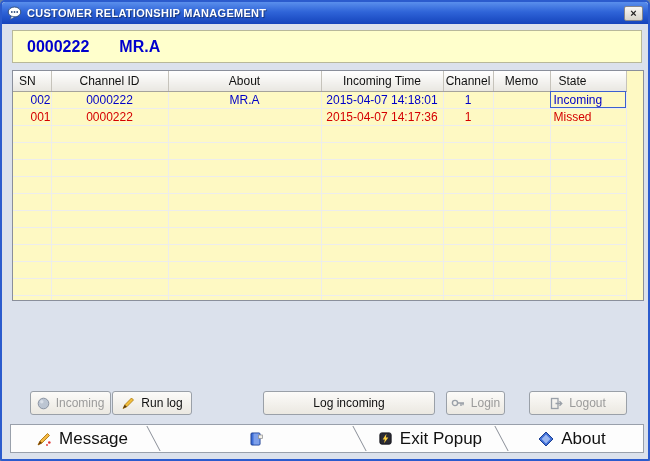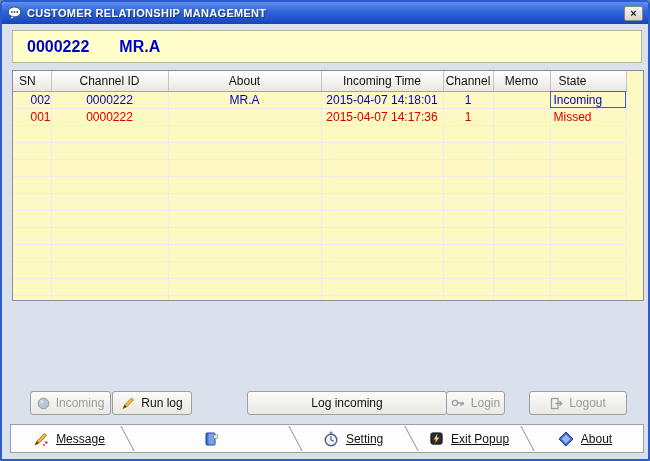--- a/index.html
+++ b/index.html
@@ -54,33 +54,33 @@
 
   
   .btn-row button { position:absolute; height:24px; border:1px solid #9aa0a8;
                     background:linear-gradient(#fcfbf9,#ebe8e1); border-radius:3px;
                     font-size:12px; color:#111; display:flex; align-items:center;
                     justify-content:center; gap:6px; cursor:pointer;
                     font-family:"Liberation Sans", sans-serif; }
   .btn-row button.disabled { color:#9b9b9b; }
   .btn-incoming { left:28px;  top:389px; width:81px; }
   .btn-runlog   { left:110px; top:389px; width:80px; }
-  .btn-logincoming { left:245px; top:389px; width:200px; }
+  .btn-logincoming { left:261px; top:389px; width:172px; }
   .btn-login    { left:444px; top:389px; width:59px; }
   .btn-logout   { left:527px; top:389px; width:98px; }
 
   
   .tabbar { position:absolute; left:8px; top:422px; width:634px; height:29px;
             background:#fdfdfd; border:1px solid #99a0ab; display:flex; align-items:stretch; }
   .tab { flex:1; display:flex; align-items:center; justify-content:center; gap:7px;
          position:relative; cursor:pointer; color:#111; }
   .tab-wide { flex:1.45; }
   .tab + .tab::before { content:""; position:absolute; left:0; top:1px; bottom:1px; width:0;
                         border-left:1px solid #8a8f98; transform:skewX(28deg); }
-  .tab-label { font-size:12px;text-decoration:underline; }
+  .tab-label { font-size:17px; }
   .ic, .tab-ic { display:inline-flex; align-items:center; }
 </style>
 </head>
 <body>
 
 <div class="window">
 
   <div class="titlebar">
     <span class="ic">
       <svg width="15" height="14" viewBox="0 0 15 14">
@@ -347,31 +347,20 @@
       <span class="tab-ic">
         <svg width="16" height="16" viewBox="0 0 16 16">
             <rect x="3" y="2" width="9" height="12" rx="1" fill="#3f6fd8" stroke="#1c3f92"></rect>
             <rect x="5.5" y="2.5" width="6" height="11" fill="#7d9fea"></rect>
             <rect x="10.5" y="4" width="4" height="3.5" fill="#f0efe9" stroke="#8a8a8a" stroke-width="0.7"></rect>
           </svg>
       </span>
     </div>
     <div class="tab">
       <span class="tab-ic">
-        <svg width="16" height="16" viewBox="0 0 16 16">
-            <rect x="6.6" y="0.6" width="2.8" height="2" fill="#7e8794"></rect>
-            <circle cx="8" cy="9" r="5.8" fill="#f4f6fa" stroke="#4e5d78" stroke-width="1.4"></circle>
-            <line x1="8" y1="9" x2="8" y2="5.2" stroke="#2a5ad0" stroke-width="1.2"></line>
-            <line x1="8" y1="9" x2="10.8" y2="10.2" stroke="#2a5ad0" stroke-width="1.2"></line>
-          </svg>
-      </span>
-      <span class="tab-label">Setting</span>
-    </div>
-    <div class="tab">
-      <span class="tab-ic">
         <svg width="15" height="15" viewBox="0 0 16 16">
             <rect x="2" y="2" width="12" height="12" rx="2" fill="#2b2b35" stroke="#101018"></rect>
             <polygon points="9,3 5,9 7.4,9 6.4,13 11,7 8.4,7" fill="#ffd23f"></polygon>
           </svg>
       </span>
       <span class="tab-label">Exit Popup</span>
     </div>
     <div class="tab">
       <span class="tab-ic">
         <svg width="16" height="16" viewBox="0 0 16 16">

